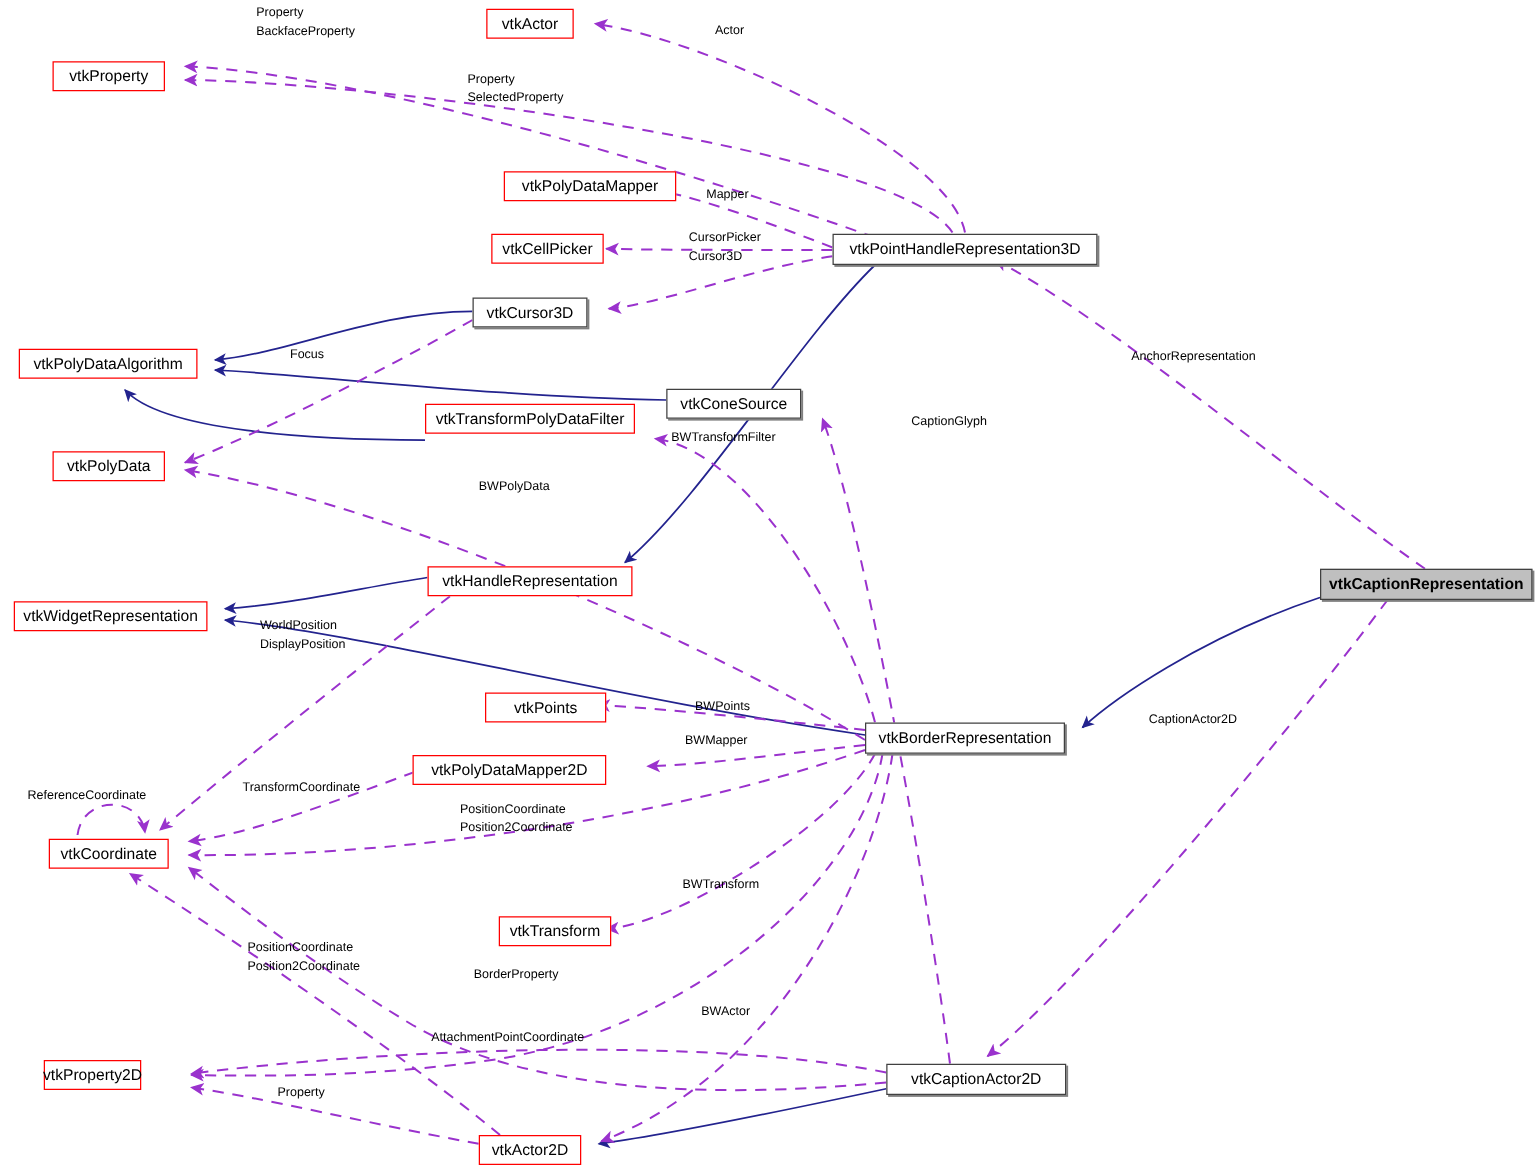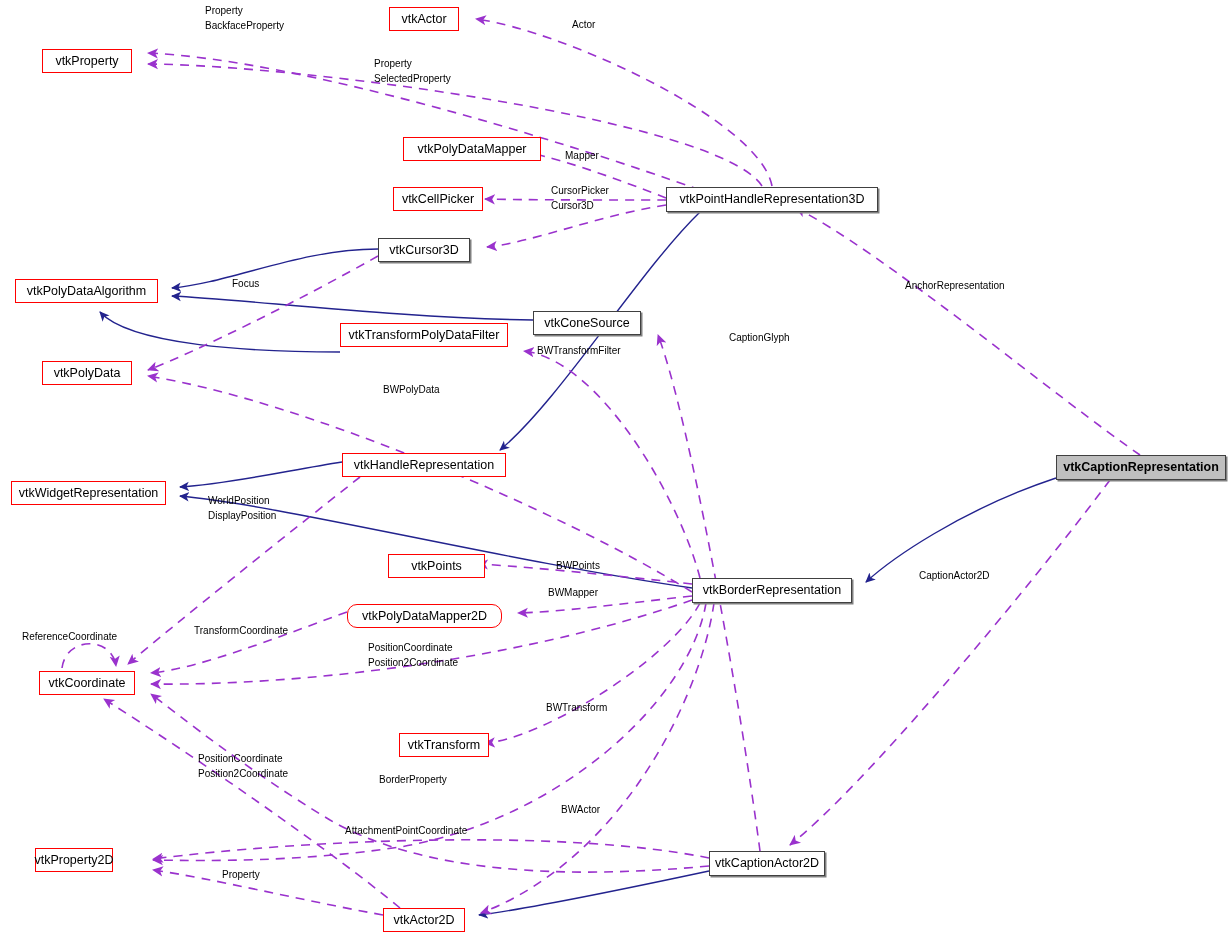--- a/index.html
+++ b/index.html
@@ -129,33 +129,33 @@
       </div>
       <div class="node current" style="left: 1056px; top: 455px; width: 170px; height: 25px; font-weight: bold;">
         <span>vtkCaptionRepresentation</span>
       </div>
       <div class="node red" style="left: 388px; top: 554px; width: 97px; height: 24px;">
         <span>vtkPoints</span>
       </div>
       <div class="node dark" style="left: 692px; top: 578px; width: 160px; height: 25px;">
         <span>vtkBorderRepresentation</span>
       </div>
-      <div class="node red" style="left: 347px; top: 604px; width: 155px; height: 24px; border-radius: 10px;">
+      <div class="node red" style="left: 330px; top: 604px; width: 155px; height: 24px;">
         <span>vtkPolyDataMapper2D</span>
       </div>
       <div class="node red" style="left: 39px; top: 671px; width: 96px; height: 24px;">
         <span>vtkCoordinate</span>
       </div>
       <div class="node red" style="left: 379px; top: 733px; width: 90px; height: 24px; margin-left: 20px;">
         <span>vtkTransform</span>
       </div>
       <div class="node red" style="left: 35px; top: 848px; width: 78px; height: 24px;">
         <span>vtkProperty2D</span>
       </div>
-      <div class="node dark" style="left: 709px; top: 851px; width: 116px; height: 25px;">
+      <div class="node dark" style="left: 709px; top: 851px; width: 144px; height: 25px;">
         <span>vtkCaptionActor2D</span>
       </div>
       <div class="node red" style="left: 383px; top: 908px; width: 82px; height: 24px;">
         <span>vtkActor2D</span>
       </div>
     </div>
   <div id="labels-layer">
       <div class="edge-label" style="left: 205px; top: 4px;">Property
 BackfaceProperty</div>
       <div class="edge-label" style="left: 572px; top: 18px;">Actor</div>

